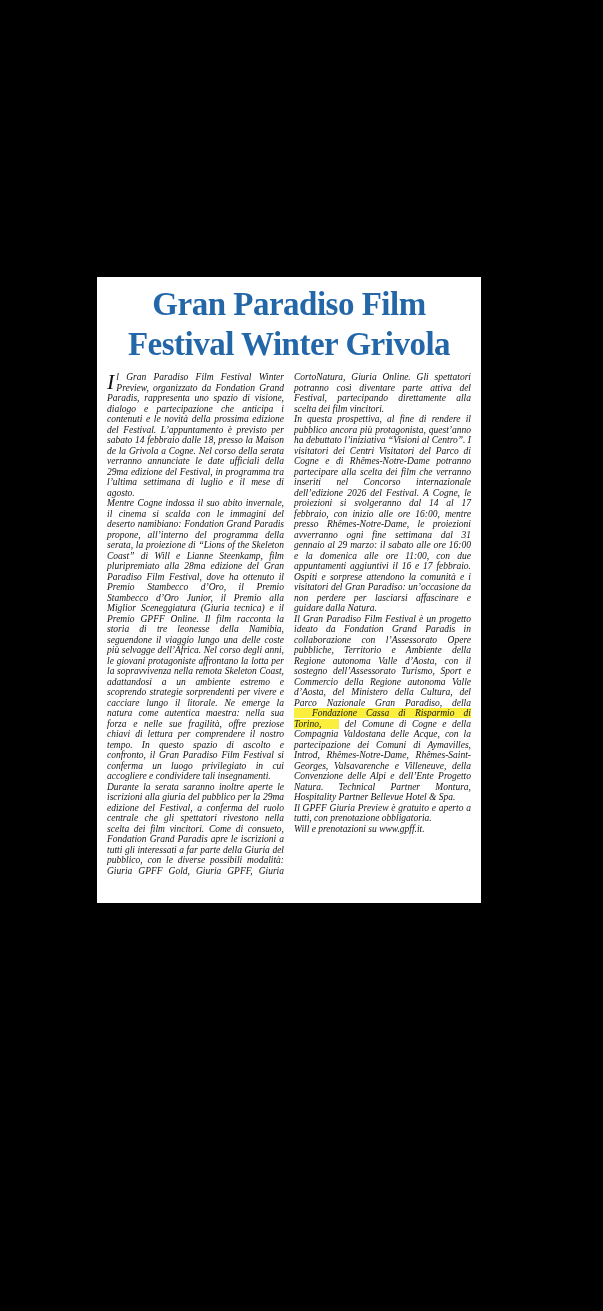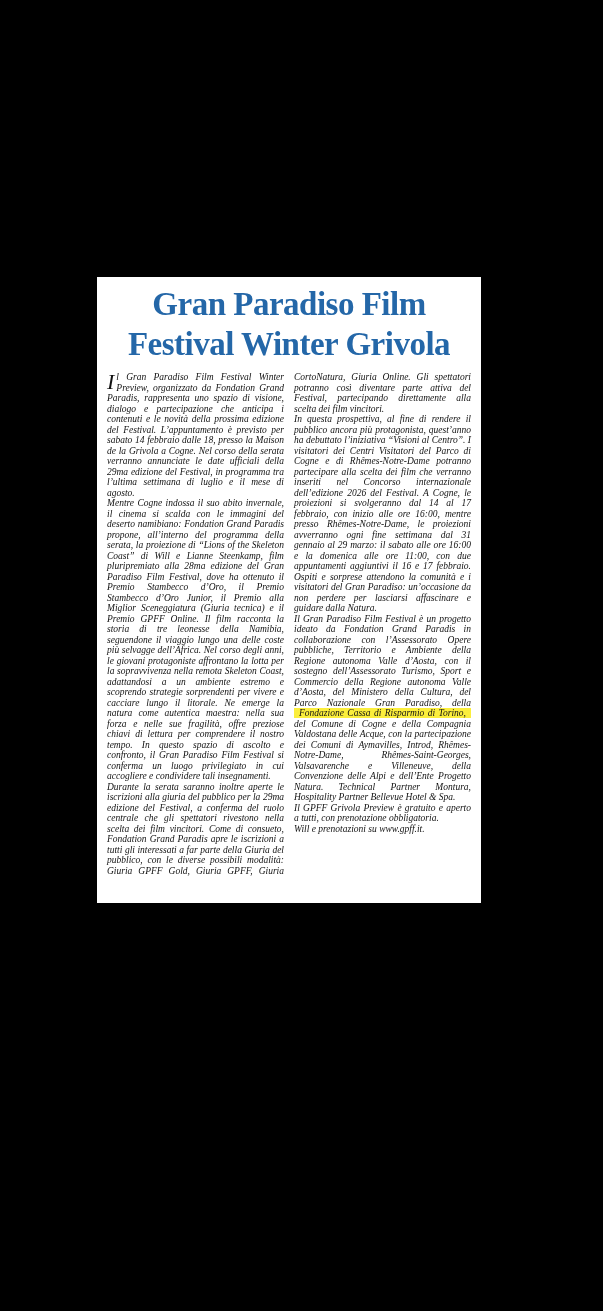--- a/index.html
+++ b/index.html
@@ -59,33 +59,33 @@
   }
   .article-body p.dropcap::first-letter {
     float: left;
     font-size: 22px;
     line-height: 18px;
     padding: 1px 2px 0 0;
   }
   mark.hl {
     background: var(--highlight-color);
     color: inherit;
-    padding: 0 5px;
+    padding: 0 18px;
   }
 </style>
 </head>
 <body>
 
 <div class="article-card">
   <h1 class="article-title">
     <span class="title-line">Gran Paradiso Film</span>
     <span class="title-line">Festival Winter Grivola</span>
   </h1>
   <div class="article-body">
       <p class="dropcap">Il Gran Paradiso Film Festival Winter Preview, organizzato da Fondation Grand Paradis, rappresenta uno spazio di visione, dialogo e partecipazione che anticipa i contenuti e le novità della prossima edizione del Festival. L’appuntamento è previsto per sabato 14 febbraio dalle 18, presso la Maison de la Grivola a Cogne. Nel corso della serata verranno annunciate le date ufficiali della 29ma edizione del Festival, in programma tra l’ultima settimana di luglio e il mese di agosto.</p>
       <p>Mentre Cogne indossa il suo abito invernale, il cinema si scalda con le immagini del deserto namibiano: Fondation Grand Paradis propone, all’interno del programma della serata, la proiezione di “Lions of the Skeleton Coast” di Will e Lianne Steenkamp, film pluripremiato alla 28ma edizione del Gran Paradiso Film Festival, dove ha ottenuto il Premio Stambecco d’Oro, il Premio Stambecco d’Oro Junior, il Premio alla Miglior Sceneggiatura (Giuria tecnica) e il Premio GPFF Online. Il film racconta la storia di tre leonesse della Namibia, seguendone il viaggio lungo una delle coste più selvagge dell’Africa. Nel corso degli anni, le giovani protagoniste affrontano la lotta per la sopravvivenza nella remota Skeleton Coast, adattandosi a un ambiente estremo e scoprendo strategie sorprendenti per vivere e cacciare lungo il litorale. Ne emerge la natura come autentica maestra: nella sua forza e nelle sue fragilità, offre preziose chiavi di lettura per comprendere il nostro tempo. In questo spazio di ascolto e confronto, il Gran Paradiso Film Festival si conferma un luogo privilegiato in cui accogliere e condividere tali insegnamenti.</p>
       <p>Durante la serata saranno inoltre aperte le iscrizioni alla giuria del pubblico per la 29ma edizione del Festival, a conferma del ruolo centrale che gli spettatori rivestono nella scelta dei film vincitori. Come di consueto, Fondation Grand Paradis apre le iscrizioni a tutti gli interessati a far parte della Giuria del pubblico, con le diverse possibili modalità: Giuria GPFF Gold, Giuria GPFF, Giuria CortoNatura, Giuria Online. Gli spettatori potranno così diventare parte attiva del Festival, partecipando direttamente alla scelta dei film vincitori.</p>
       <p>In questa prospettiva, al fine di rendere il pubblico ancora più protagonista, quest’anno ha debuttato l’iniziativa “Visioni al Centro”. I visitatori dei Centri Visitatori del Parco di Cogne e di Rhêmes-Notre-Dame potranno partecipare alla scelta dei film che verranno inseriti nel Concorso internazionale dell’edizione 2026 del Festival. A Cogne, le proiezioni si svolgeranno dal 14 al 17 febbraio, con inizio alle ore 16:00, mentre presso Rhêmes-Notre-Dame, le proiezioni avverranno ogni fine settimana dal 31 gennaio al 29 marzo: il sabato alle ore 16:00 e la domenica alle ore 11:00, con due appuntamenti aggiuntivi il 16 e 17 febbraio. Ospiti e sorprese attendono la comunità e i visitatori del Gran Paradiso: un’occasione da non perdere per lasciarsi affascinare e guidare dalla Natura.</p>
       <p>Il Gran Paradiso Film Festival è un progetto ideato da Fondation Grand Paradis in collaborazione con l’Assessorato Opere pubbliche, Territorio e Ambiente della Regione autonoma Valle d’Aosta, con il sostegno dell’Assessorato Turismo, Sport e Commercio della Regione autonoma Valle d’Aosta, del Ministero della Cultura, del Parco Nazionale Gran Paradiso, della <mark class="hl">Fondazione Cassa di Risparmio di Torino,</mark> del Comune di Cogne e della Compagnia Valdostana delle Acque, con la partecipazione dei Comuni di Aymavilles, Introd, Rhêmes-Notre-Dame, Rhêmes-Saint-Georges, Valsavarenche e Villeneuve, della Convenzione delle Alpi e dell’Ente Progetto Natura. Technical Partner Montura, Hospitality Partner Bellevue Hotel &amp; Spa.</p>
-      <p>Il GPFF Grivola Preview è gratuito e aperto a tutti, con prenotazione obbligatoria.</p>
+      <p>Il GPFF Giuria Preview è gratuito e aperto a tutti, con prenotazione obbligatoria.</p>
       <p>Will e prenotazioni su www.gpff.it.</p>
     </div>
 </div>
 
 </body></html>

